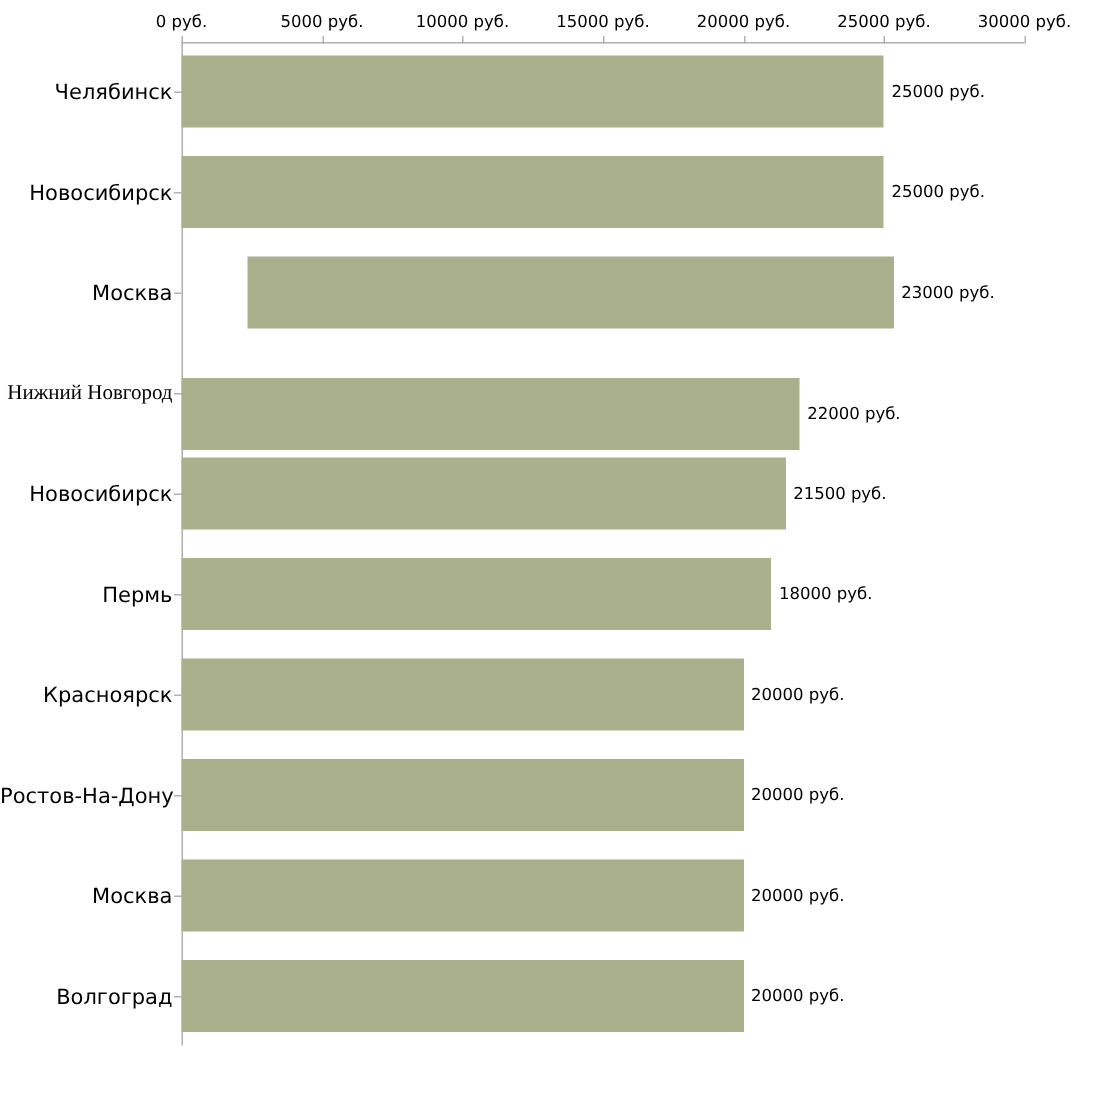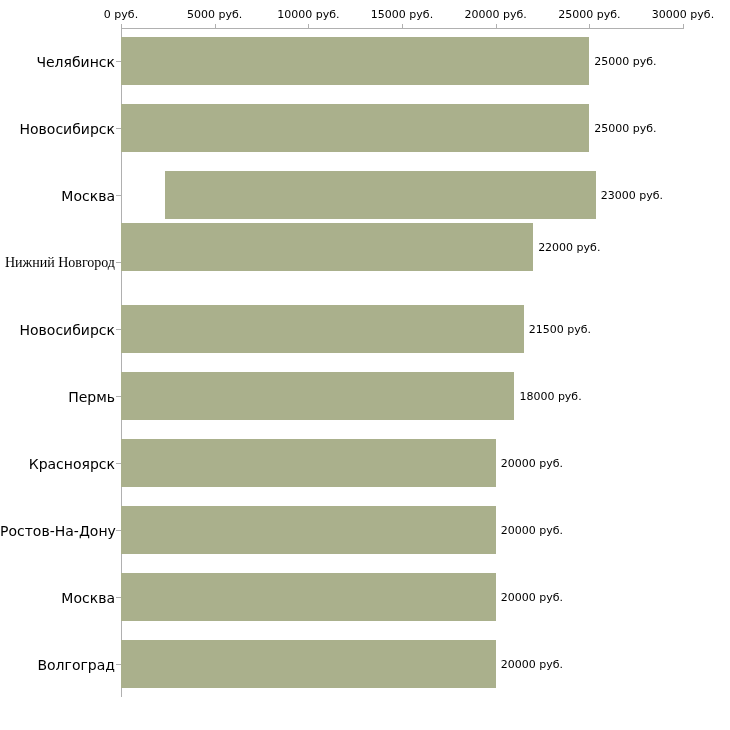--- a/index.html
+++ b/index.html
@@ -147,21 +147,21 @@
         <div class="bar-value" style="left: 468.333px;">25000 руб.</div>
       </div>
       <div class="row" style="top: 76.35px; height: 48px;">
         <div class="bar" style="width: 468.333px; background: rgb(170, 176, 140);"></div>
         <div class="bar-value" style="left: 468.333px;">25000 руб.</div>
       </div>
       <div class="row" style="top: 143.25px; height: 48px; margin-left: 44px;">
         <div class="bar" style="width: 430.867px; background: rgb(170, 176, 140);"></div>
         <div class="bar-value" style="left: 430.867px;">23000 руб.</div>
       </div>
-      <div class="row" style="top: 195px; height: 48px;">
+      <div class="row" style="top: 224px; height: 48px;">
         <div class="bar" style="width: 412.133px; background: rgb(170, 176, 140);"></div>
         <div class="bar-value" style="left: 412.133px;">22000 руб.</div>
       </div>
       <div class="row" style="top: 277.05px; height: 48px;">
         <div class="bar" style="width: 402.767px; background: rgb(170, 176, 140);"></div>
         <div class="bar-value" style="left: 402.767px;">21500 руб.</div>
       </div>
       <div class="row" style="top: 343.95px; height: 48px;">
         <div class="bar" style="width: 393.4px; background: rgb(170, 176, 140);"></div>
         <div class="bar-value" style="left: 393.4px;">18000 руб.</div>

